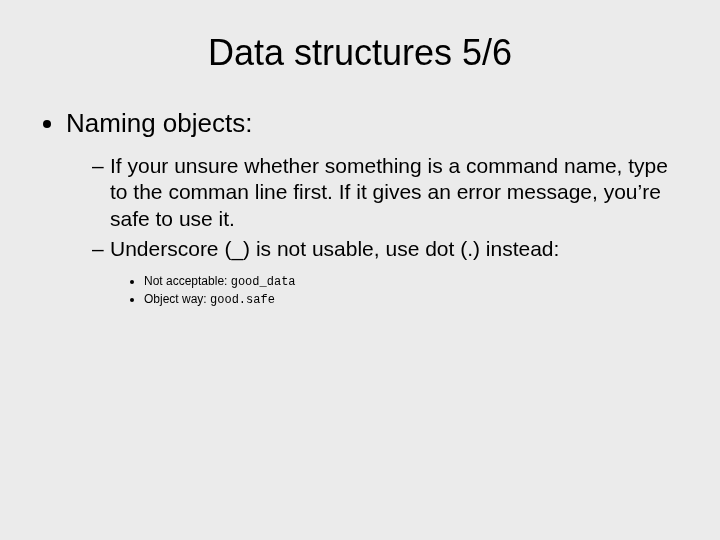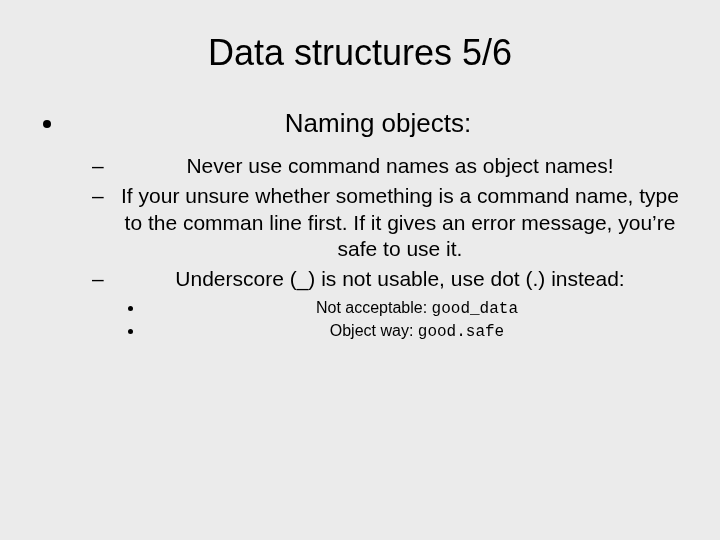--- a/index.html
+++ b/index.html
@@ -25,21 +25,20 @@
     font-weight: normal;
   }
   ul.top {
     list-style: disc;
     margin: 0;
     padding-left: 36px;
     font-size: 26px;
   }
   ul.top > li {
     margin-bottom: 6px;
-    text-align: center;
   }
   ul.dash {
     list-style: none;
     padding-left: 26px;
     margin-top: 14px;
     font-size: 21px;
   }
   ul.dash > li {
     position: relative;
     padding-left: 18px;
@@ -47,43 +46,42 @@
     line-height: 1.25;
   }
   ul.dash > li::before {
     content: "–";
     position: absolute;
     left: 0;
   }
   ul.subdot {
     list-style: disc;
     padding-left: 34px;
-    margin-top: 6px;
+    margin-top: 12px;
     margin-bottom: 8px;
-    font-size: 16px;
+    font-size: 12px;
   }
   ul.subdot > li {
     margin-bottom: 2px;
   }
   .mono {
     font-family: "Courier New", Courier, monospace;
   }
 </style>
 </head>
 <body>
 
 <div class="slide">
   <div class="title">Data structures 5/6</div>
 
   <ul class="top">
     <li>
       <span>Naming objects:</span>
 
       <ul class="dash">
-        <li>Never use command names as object names!</li>
         <li>If your unsure whether something is a command name, type to the comman line first. If it gives an error message, you’re safe to use it.</li>
         <li>
           <span>Underscore (_) is not usable, use dot (.) instead:</span>
           <ul class="subdot">
             <li>
               <span>Not acceptable: </span><span class="mono">good_data</span>
             </li>
             <li>
               <span>Object way: </span><span class="mono">good.safe</span>
             </li>

